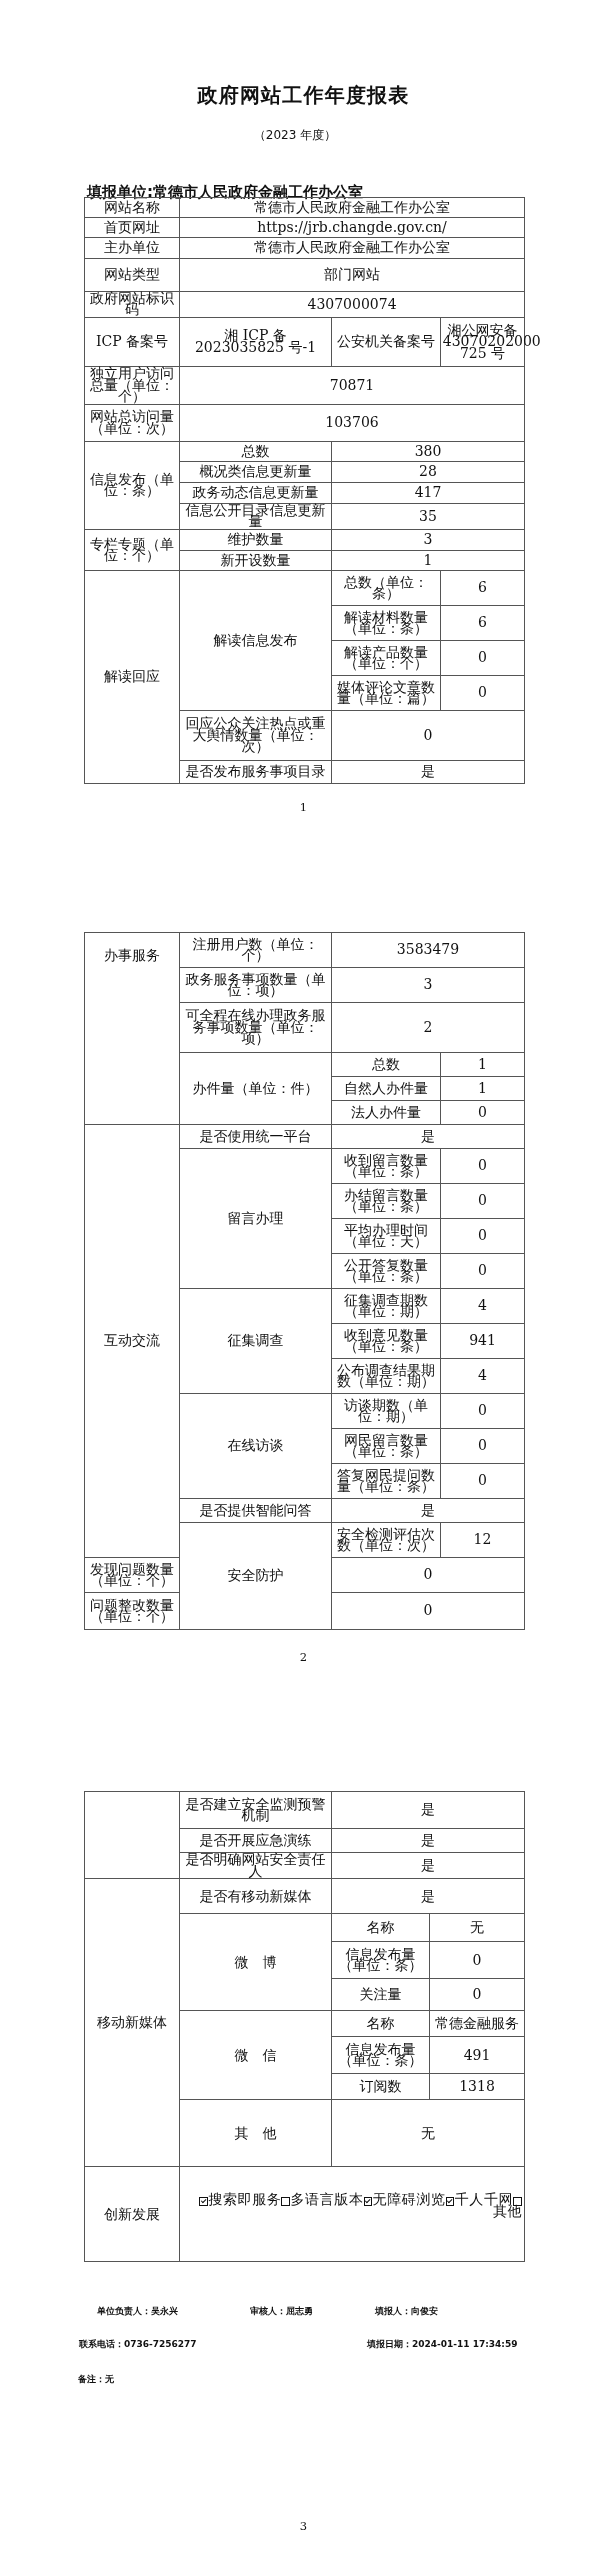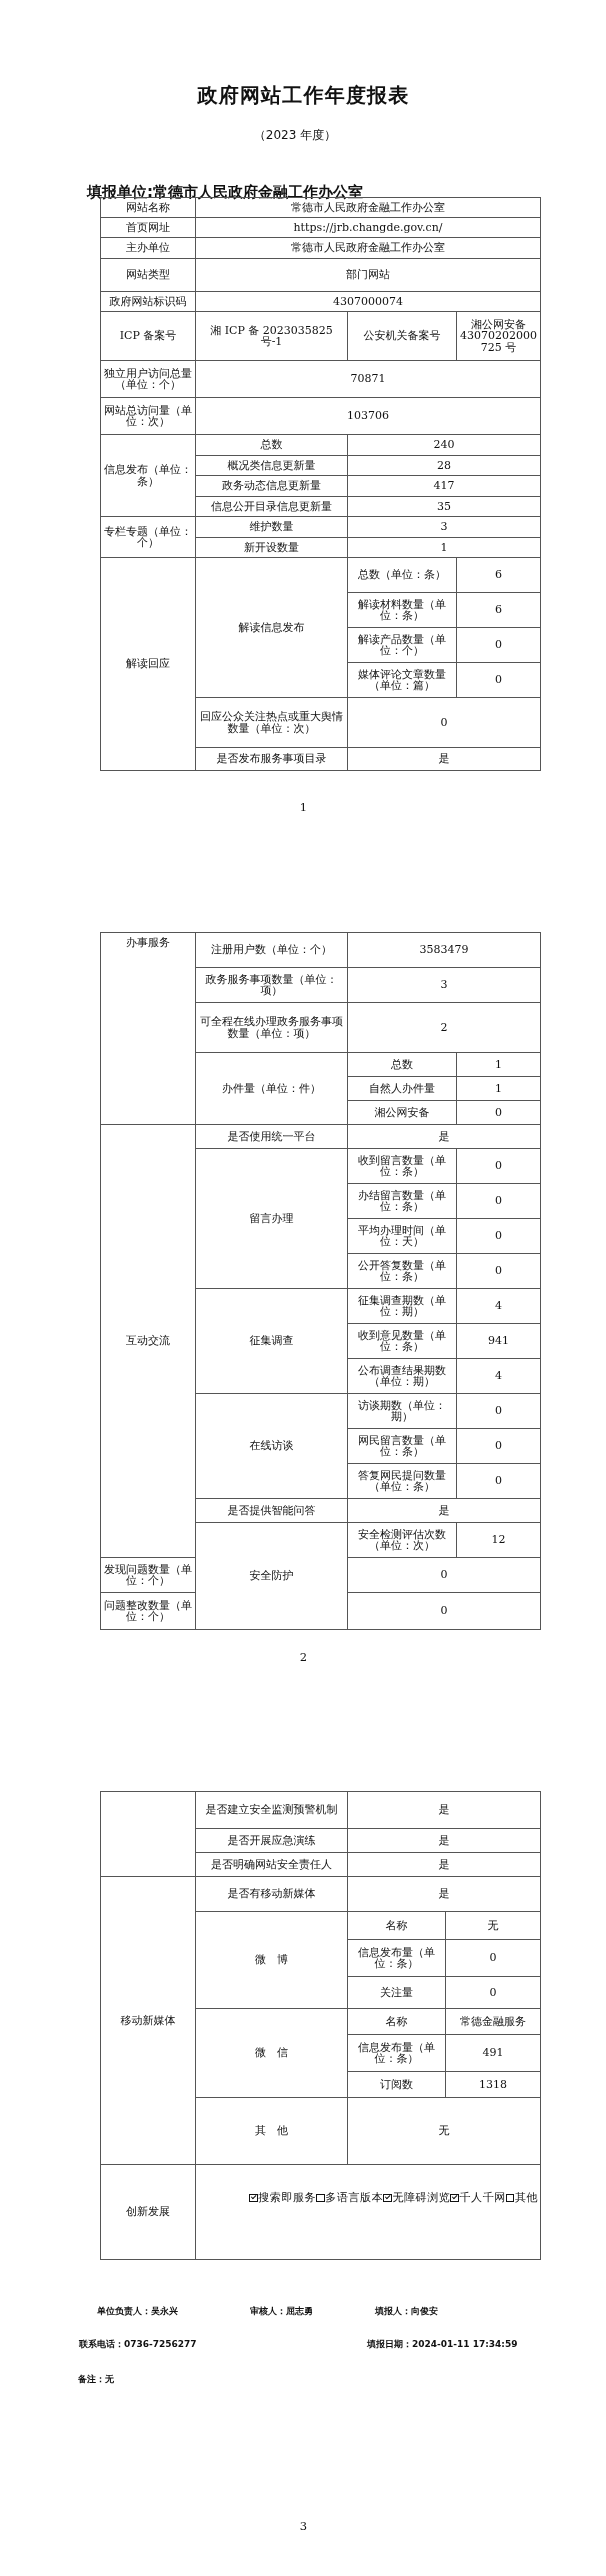--- a/index.html
+++ b/index.html
@@ -19,23 +19,23 @@
     position: absolute; top: 127px; left: 0; width: 590px;
     text-align: center; font-size: 12px;
     font-family: "DejaVu Sans", "Liberation Sans", sans-serif;
   }
   .unit-line {
     position: absolute; top: 183px; left: 87px;
     font-size: 15px; font-weight: bold;
     font-family: "DejaVu Sans", "Liberation Sans", sans-serif;
   }
   table.rep {
-    position: absolute; left: 100px; width: 440px;
+    position: absolute; left: 84px; width: 440px;
     border-collapse: collapse; table-layout: fixed;
-    font-size: 11px;
+    font-size: 14px;
   }
   table.rep td {
     border: 0.8px solid #555;
     text-align: center; vertical-align: middle;
     padding: 1.2px 1.8px; line-height: 11.5px;
   }
   .pagenum {
     position: absolute; left: 0; width: 607px; text-align: center;
     font-size: 11.5px;
   }
@@ -98,21 +98,21 @@
     <td>独立用户访问总量（单位：个）</td>
     <td colspan="3">70871</td>
   </tr>
   <tr style="height:37px">
     <td>网站总访问量（单位：次）</td>
     <td colspan="3">103706</td>
   </tr>
   <tr style="height:20.6px">
     <td rowspan="4">信息发布（单位：条）</td>
     <td>总数</td>
-    <td colspan="2">240</td>
+    <td colspan="2">380</td>
   </tr>
   <tr style="height:20.6px">
     <td>概况类信息更新量</td>
     <td colspan="2">28</td>
   </tr>
   <tr style="height:20.6px">
     <td>政务动态信息更新量</td>
     <td colspan="2">417</td>
   </tr>
   <tr style="height:20px">
@@ -161,21 +161,21 @@
 
 <table class="rep" style="top:932px;">
   <colgroup>
       <col style="width:95px">
       <col style="width:152px">
       <col style="width:109px">
       <col style="width:84px">
     </colgroup>
   <tbody>
       <tr style="height:35px">
-    <td rowspan="6" style="vertical-align:top;padding-top:4px;border-radius:11px;">办事服务</td>
+    <td rowspan="6" style="vertical-align:top;padding-top:17px;border-radius:11px;">办事服务</td>
     <td>注册用户数（单位：个）</td>
     <td colspan="2">3583479</td>
   </tr>
   <tr style="height:35px">
     <td>政务服务事项数量（单位：项）</td>
     <td colspan="2">3</td>
   </tr>
   <tr style="height:50px">
     <td>可全程在线办理政务服务事项数量（单位：项）</td>
     <td colspan="2">2</td>
@@ -183,21 +183,21 @@
   <tr style="height:24px">
     <td rowspan="3">办件量（单位：件）</td>
     <td>总数</td>
     <td>1</td>
   </tr>
   <tr style="height:24px">
     <td>自然人办件量</td>
     <td>1</td>
   </tr>
   <tr style="height:24px">
-    <td>湘公网安备</td>
+    <td>法人办件量</td>
     <td>0</td>
   </tr>
   <tr style="height:24px">
     <td rowspan="13">互动交流</td>
     <td>是否使用统一平台</td>
     <td colspan="2">是</td>
   </tr>
   <tr style="height:35px">
     <td rowspan="4">留言办理</td>
     <td>收到留言数量（单位：条）</td>

